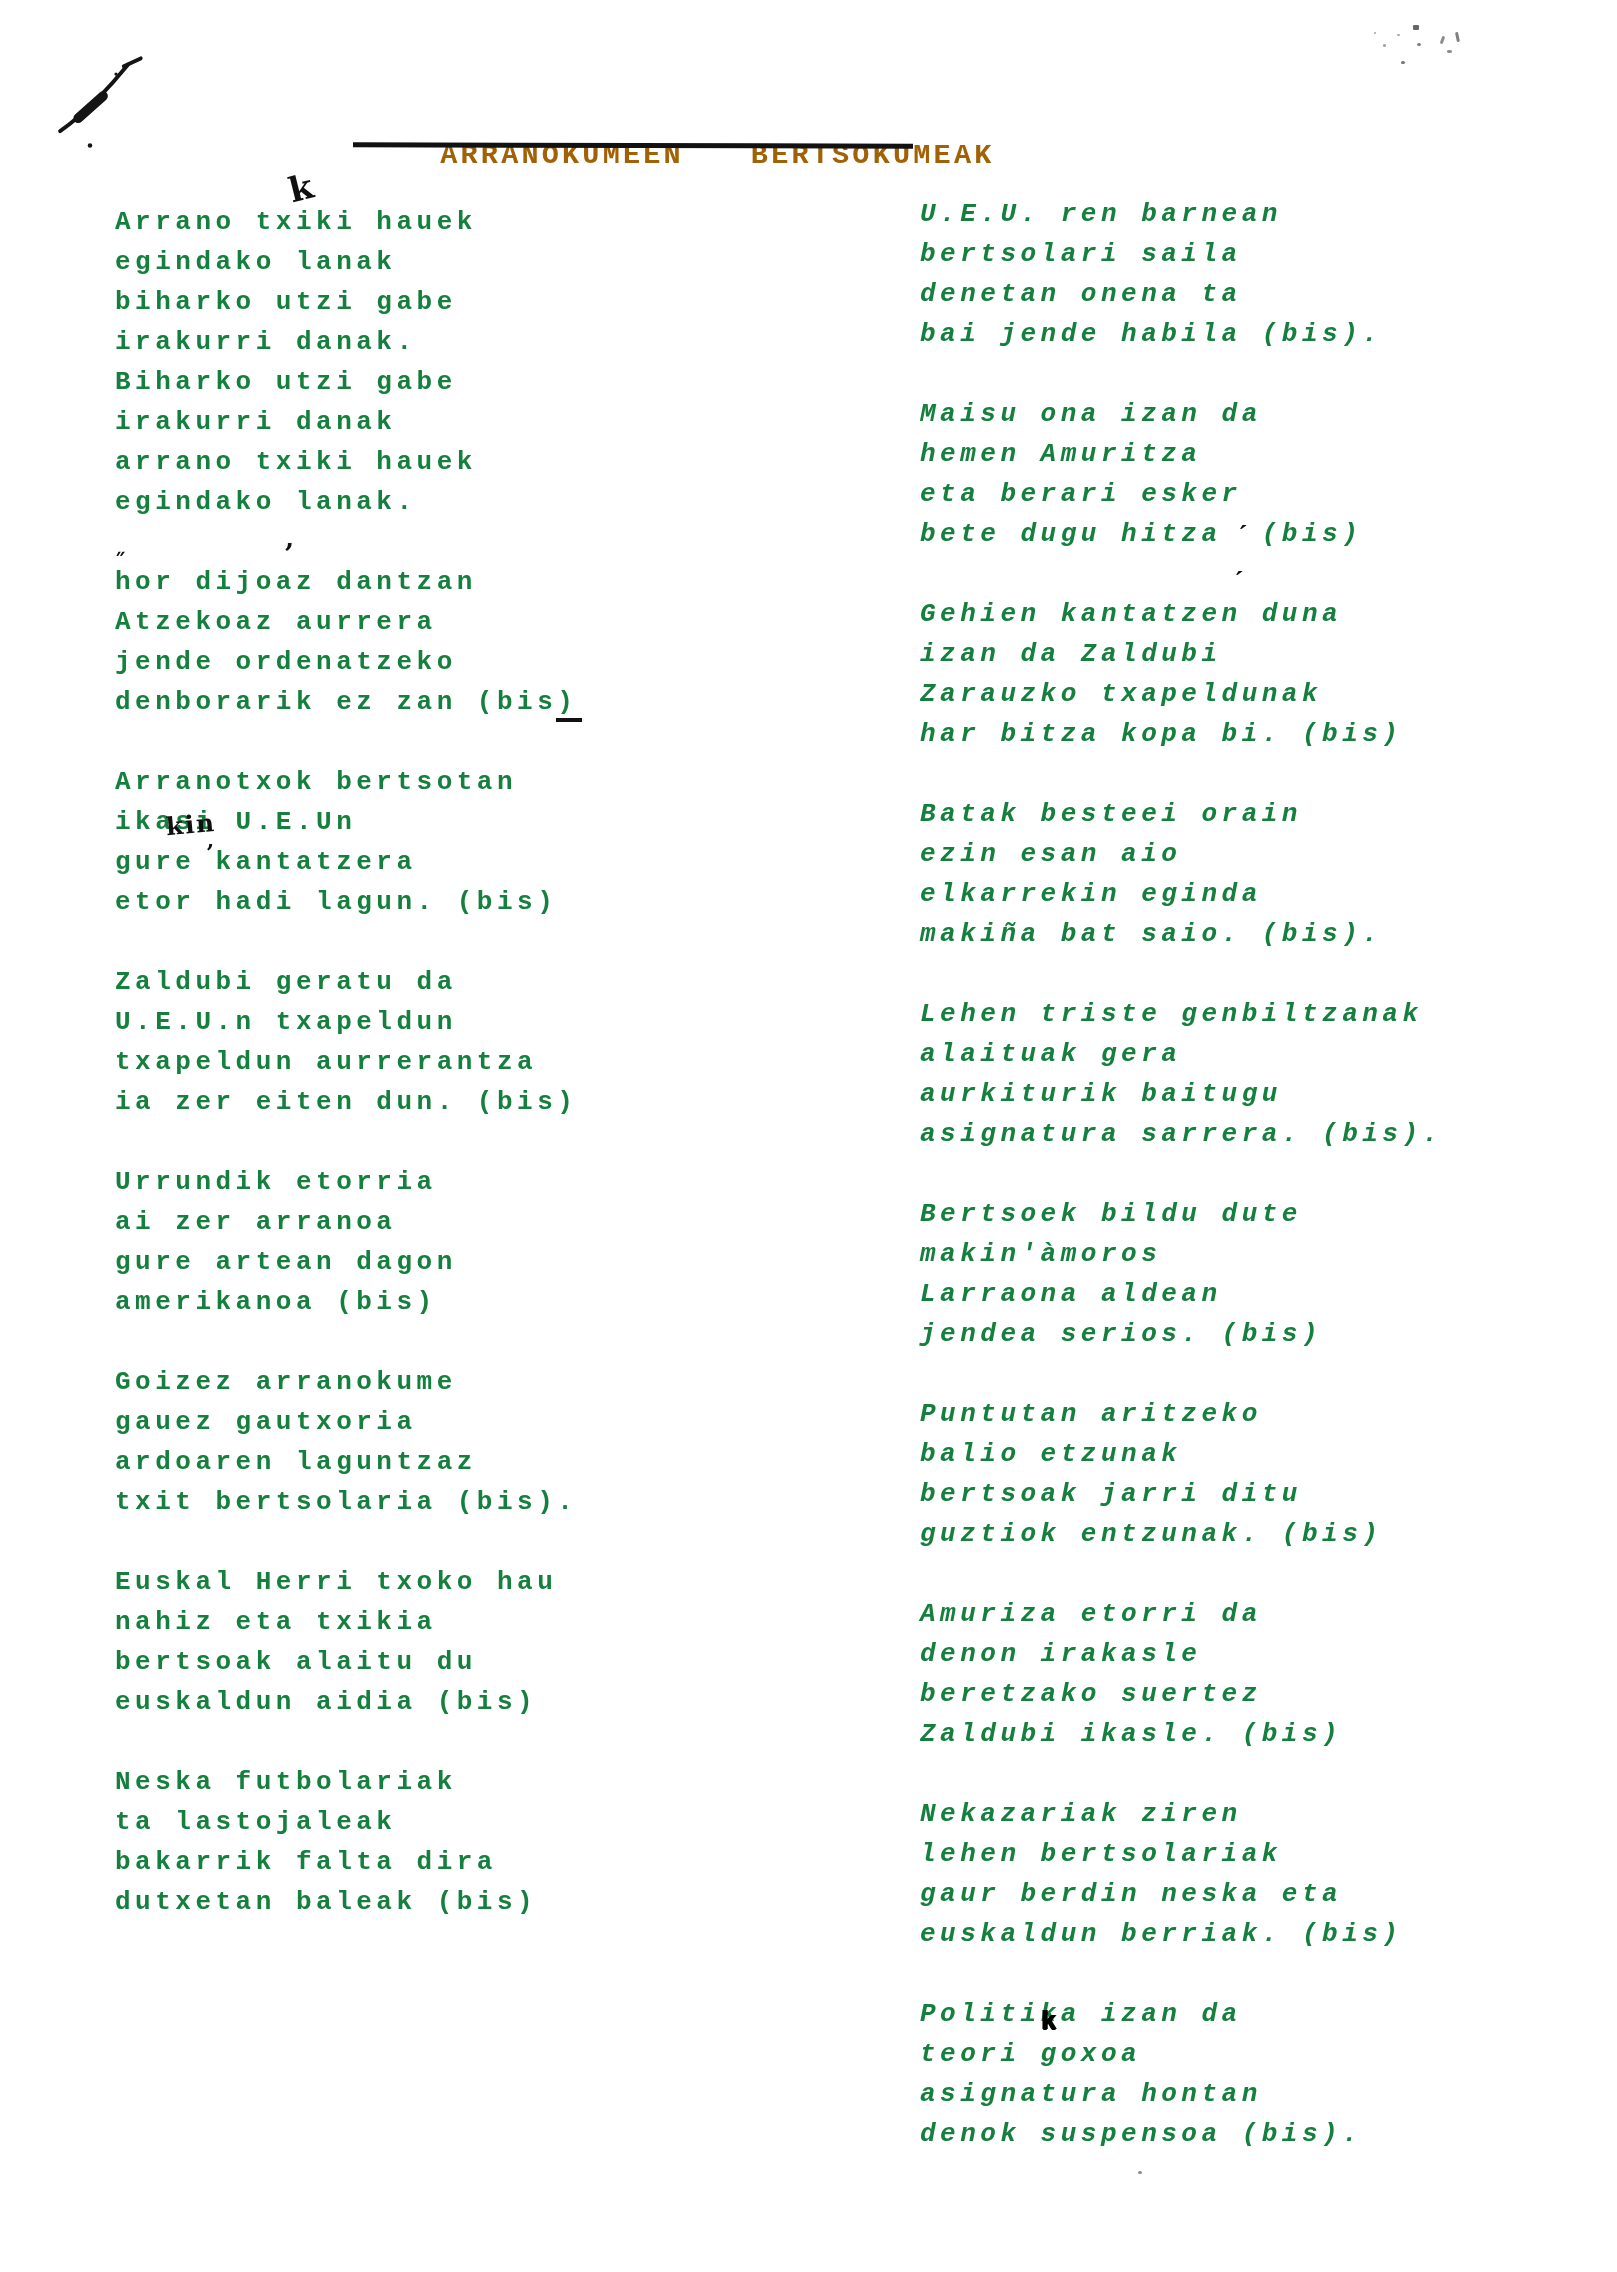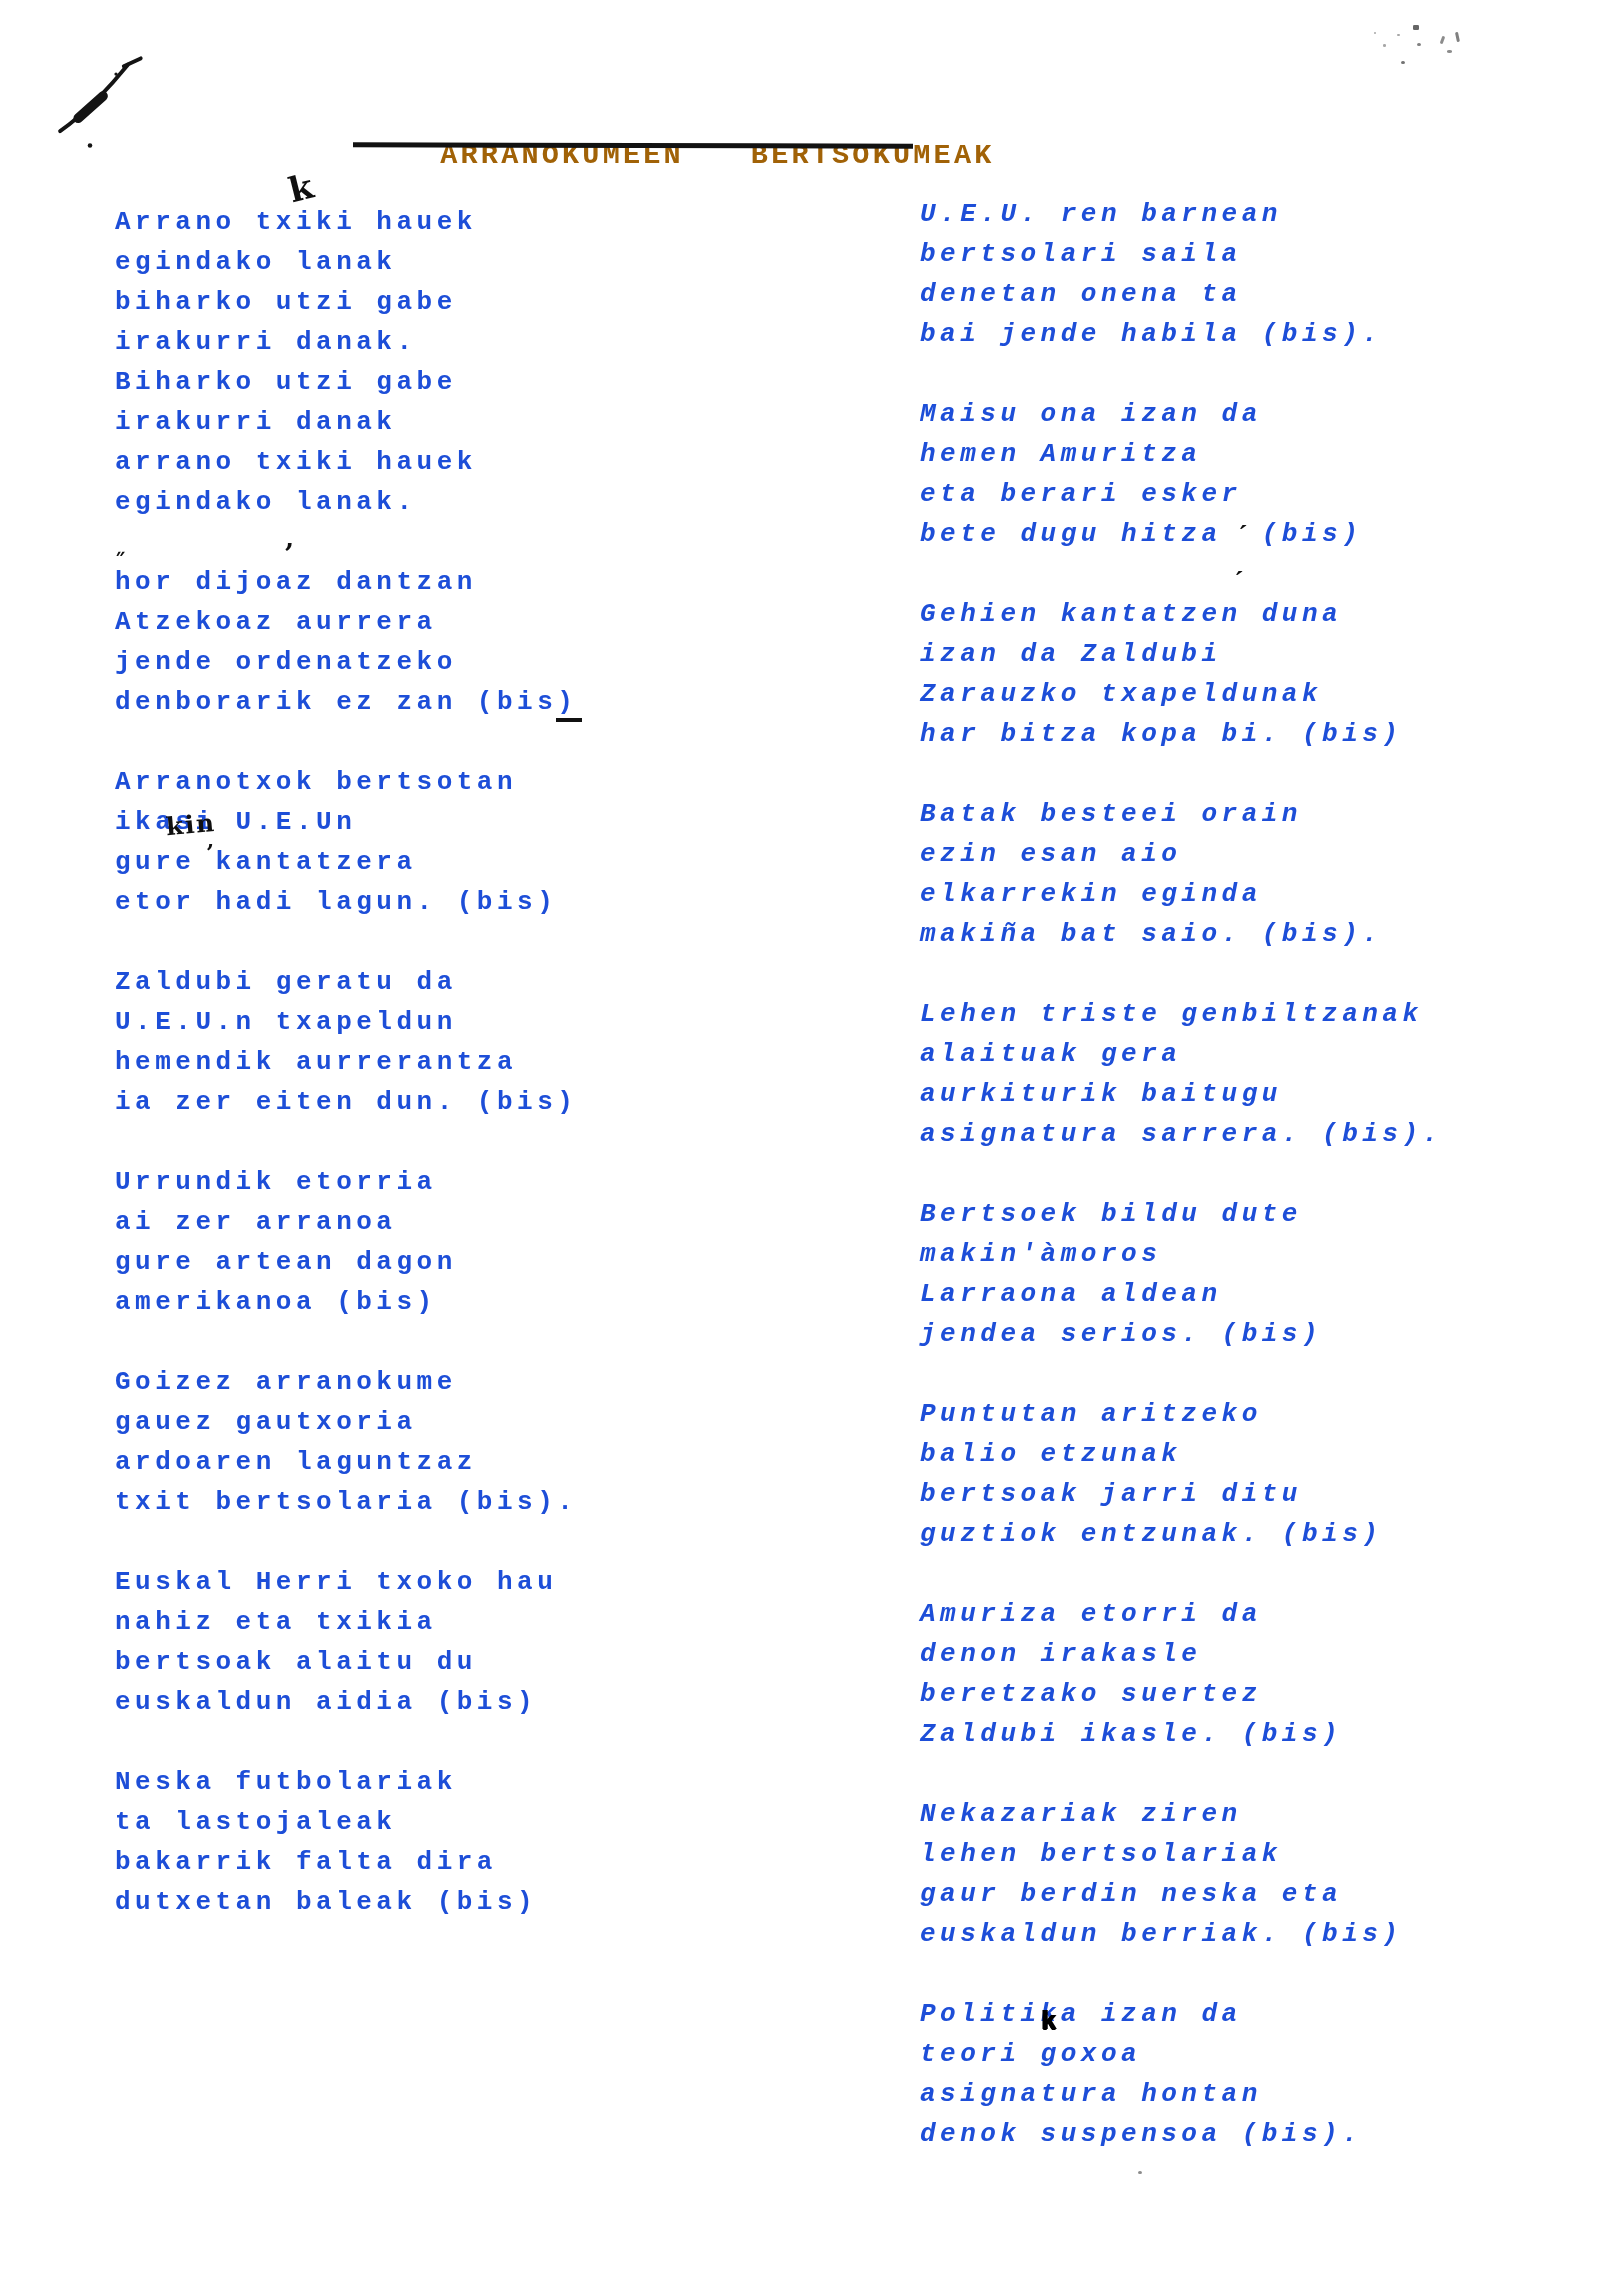--- a/index.html
+++ b/index.html
@@ -19,21 +19,21 @@
   .title .word{display:inline-block;}
   .title .word-gap{display:inline-block;width:67px;}
   .title-underline{
     position:absolute;left:353px;top:143px;width:560px;height:4.5px;
     background:#121212;transform:rotate(0.15deg);
   }
   
   .col{
     position:absolute;
     font-size:26px;line-height:40px;font-weight:700;letter-spacing:4.5px;
-    color:#1d4ed8;
+    color:#15803d;
   }
   .col-left{left:115px;top:202px;}
   .col-right{left:920px;top:194px;font-style:italic;}
   .stanza{margin:0 0 40px 0;}
   .line{white-space:pre;}
   
   .hw{
     position:absolute;font-family:"DejaVu Serif",serif;
     font-weight:700;color:#101010;line-height:1;white-space:pre;
   }
@@ -119,21 +119,21 @@
       </div>
       <div class="stanza">
         <div class="line">Arranotxok bertsotan</div>
         <div class="line">ikasi U.E.Un</div>
         <div class="line">gure kantatzera</div>
         <div class="line">etor hadi lagun. (bis)</div>
       </div>
       <div class="stanza">
         <div class="line">Zaldubi geratu da</div>
         <div class="line">U.E.U.n txapeldun</div>
-        <div class="line">hemendik aurrerantza</div>
+        <div class="line">txapeldun aurrerantza</div>
         <div class="line">ia zer eiten dun. (bis)</div>
       </div>
       <div class="stanza">
         <div class="line">Urrundik etorria</div>
         <div class="line">ai zer arranoa</div>
         <div class="line">gure artean dagon</div>
         <div class="line">amerikanoa (bis)</div>
       </div>
       <div class="stanza">
         <div class="line">Goizez arranokume</div>

